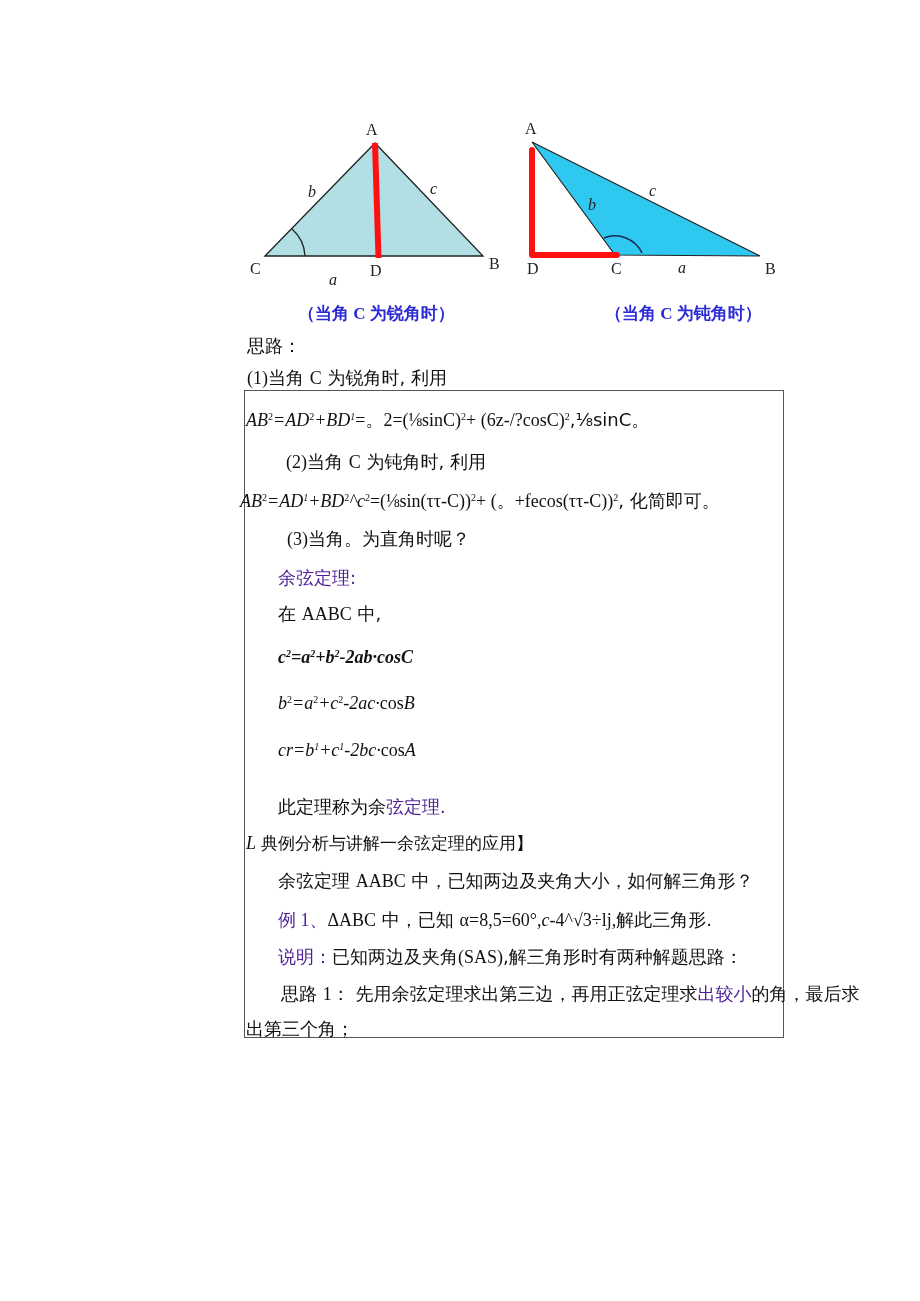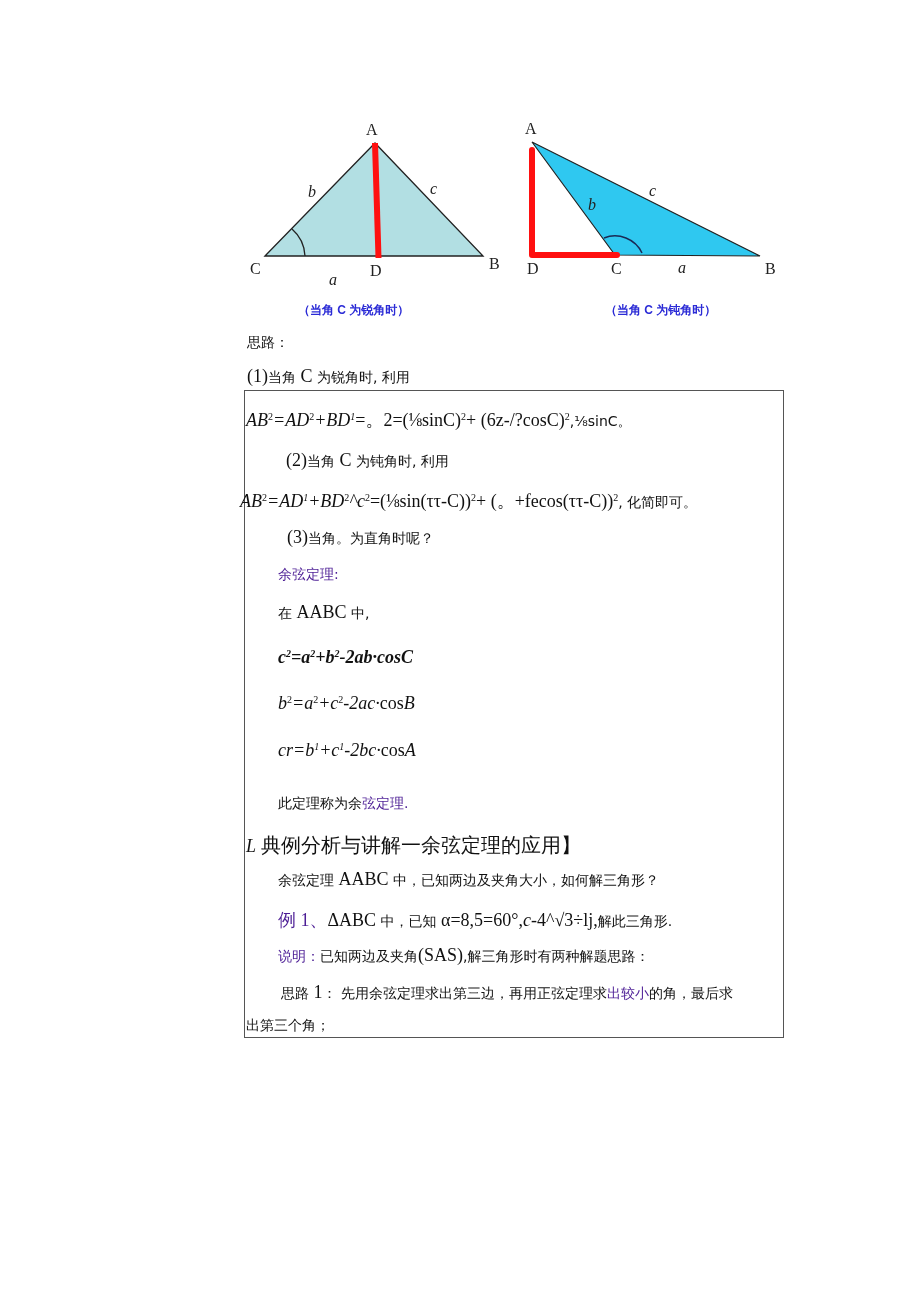--- a/index.html
+++ b/index.html
@@ -2,26 +2,26 @@
 <html><head>
 <meta charset="utf-8">
 <style>
   html, body { margin:0; padding:0; background:#ffffff; }
   body { width:920px; height:1301px; position:relative; overflow:hidden;
          font-family:"DejaVu Sans", "Liberation Sans", sans-serif; color:#111; }
   .abs { position:absolute; white-space:nowrap; }
   .serif { font-family:"Liberation Serif", "DejaVu Serif", serif; }
   .it { font-style:italic; }
   .blue { color:#4c1d95; }
-  .cap { font-family:Liberation Sans, sans-serif; font-weight:bold; color:#2b2bd6; font-size:12px; }
+  .cap { font-family:Liberation Serif, serif; font-weight:bold; color:#2b2bd6; font-size:17px; }
   .fig-label { font-family:"Liberation Serif", serif; font-size:16px; fill:#222; }
   .fig-side { font-family:"Liberation Serif", serif; font-style:italic; font-size:16px; fill:#222; }
   .box { position:absolute; left:244px; top:390px; width:540px; height:648px;
          border:1px solid #555; box-sizing:border-box; }
-  .zh { font-family:"DejaVu Sans", sans-serif; font-size:14px; }
+  .zh { font-family:"DejaVu Sans", sans-serif; font-size:18px; }
   .big { font-family:"Liberation Serif", serif; font-size:18px; }
   sup { font-size:10px; vertical-align:6px; line-height:0; }
 </style>
 </head>
 <body>
 
 <svg class="abs" style="left:240px;top:110px;" width="270" height="220" viewBox="0 0 270 220">
   <polygon points="25,146 135,33 243,146" fill="#b2dfe3" stroke="#222" stroke-width="1.3"></polygon>
   <path d="M 52,119 A 38 38 0 0 1 65,146" fill="none" stroke="#222" stroke-width="1.3"></path>
   <line x1="135" y1="33" x2="138.5" y2="148" stroke="#ff1010" stroke-width="6"></line>
@@ -89,21 +89,21 @@
 <div class="abs big" style="left:278px;top:740px;">
   <span class="it">cr=b</span><sup class="it">1</sup><span class="it">+c</span><sup class="it">1</sup><span class="it">-2bc·</span><span>cos</span><span class="it">A</span>
 </div>
 
 <div class="abs zh" style="left:278px;top:795px;">
   <span>此定理称为余</span><span class="blue">弦定理.</span>
 </div>
 
 <div class="abs" style="left:246px;top:832px;">
   <span class="big it">L</span>
-  <span class="zh" style="font-size:20px;">典例分析与讲解一余弦定理的应用】</span>
+  <span class="zh" style="font-size:17px;">典例分析与讲解一余弦定理的应用】</span>
 </div>
 
 <div class="abs" style="left:278px;top:869px;">
   <span class="zh">余弦定理 </span><span class="big">AABC</span><span class="zh"> 中，已知两边及夹角大小，如何解三角形？</span>
 </div>
 
 <div class="abs" style="left:278px;top:908px;">
   <span class="big blue">例 1、</span><span class="big">ΔABC</span><span class="zh"> 中，已知 </span><span class="big">α=8,5=60°,</span><span class="big it">c</span><span class="big">-4^√3÷lj,</span><span class="zh">解此三角形.</span>
 </div>
 

